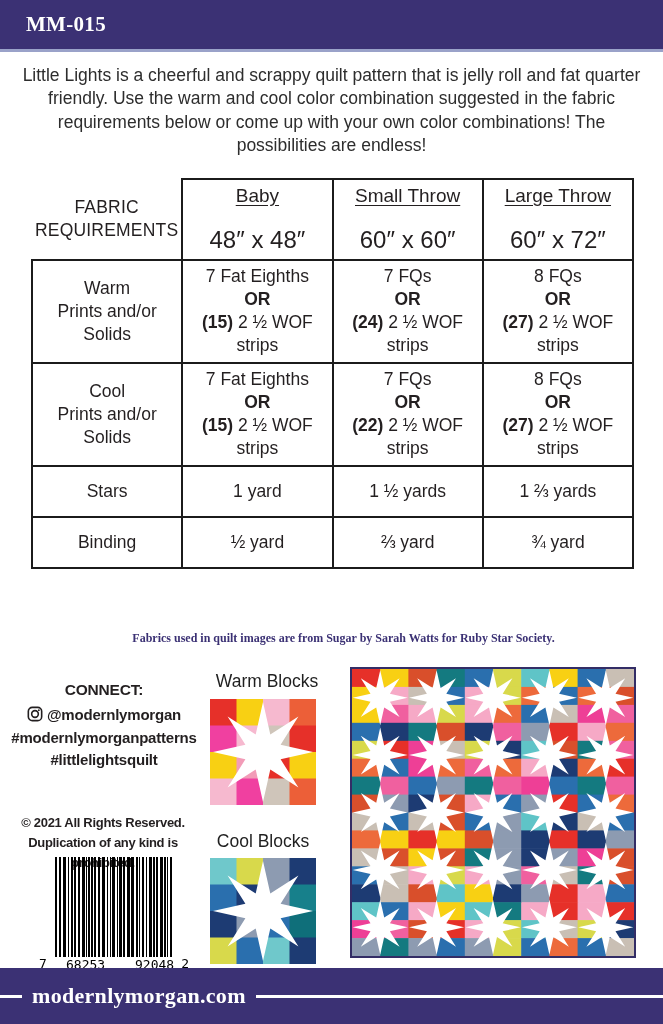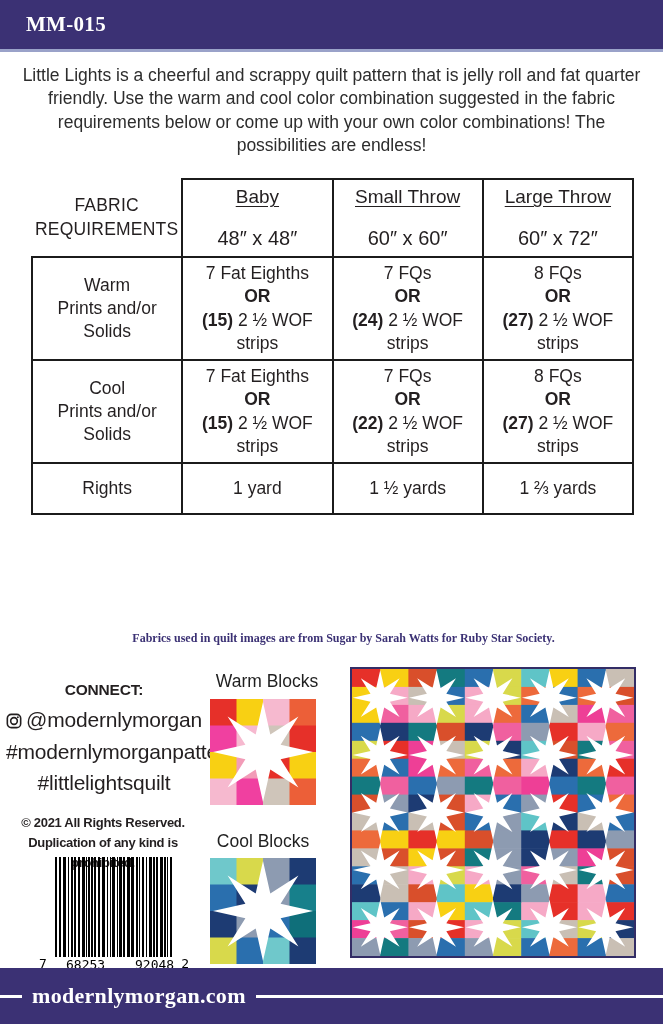--- a/index.html
+++ b/index.html
@@ -22,29 +22,29 @@
   }
   table.fabric th,table.fabric td{
     border:2.5px solid #1b1b1b;text-align:center;vertical-align:middle;
     font-weight:normal;font-size:17.5px;line-height:1.32;padding:3px 2px;
   }
   table.fabric tr.hdr{height:78px}
   table.fabric tr.r0,table.fabric tr.r1{height:103px}
   table.fabric tr.r2,table.fabric tr.r3,table.fabric tr.r4{height:51px}
   .corner-cell{border-top:none !important;border-left:none !important;font-size:19.5px;letter-spacing:.2px;}
   .colname{font-size:19px;text-decoration:underline;text-underline-offset:3px;}
-  .colsize{font-size:20px;margin-top:16px;}
+  .colsize{font-size:24px;margin-top:16px;}
   .rowlabel{font-size:18px;}
   .note{
     position:absolute;top:631px;left:0;width:663px;text-align:center;
     font-family:"Liberation Serif",serif;font-weight:bold;font-size:12px;color:var(--purple,#3b3174);margin-left:12px;
   }
   .connect{position:absolute;left:6px;top:681px;width:196px;text-align:center;letter-spacing:-.2px;}
   .connect .heading{font-weight:bold;font-size:15.5px;margin-bottom:5px;}
-  .connect .row{font-size:21px;line-height:1.5;}
+  .connect .row{font-size:15px;line-height:1.5;font-weight:bold;}
   .igicon{vertical-align:-2px;margin-right:4px;}
   .copyright{
     position:absolute;left:0;top:813px;width:206px;text-align:center;
     font-size:13px;font-weight:bold;line-height:1.55;letter-spacing:-.3px;
   }
   .barcode{position:absolute;left:38px;top:855px;width:152px;height:116px;}
   .bars{position:absolute;left:17px;right:15px;top:2px;bottom:14px;display:flex;align-items:stretch;}
   .bars div{background:#000;height:100%;}
   .bdigit{
     position:absolute;bottom:0;font-family:"DejaVu Sans Mono",monospace;font-size:13px;color:#000;
@@ -130,29 +130,41 @@
           <div>strips</div>
         </td>
         <td>
           <div>8 FQs</div>
           <div><b>OR</b></div>
           <div><b>(27)</b> 2 ½ WOF</div>
           <div>strips</div>
         </td>
       </tr>
       <tr class="r2">
-        <td class="rowlabel">Rights</td>
+        <td class="rowlabel">Stars</td>
         <td>
           <div>1 yard</div>
         </td>
         <td>
           <div>1 ½ yards</div>
         </td>
         <td>
           <div>1 ⅔ yards</div>
+        </td>
+      </tr>
+      <tr class="r4">
+        <td class="rowlabel">Binding</td>
+        <td>
+          <div>½ yard</div>
+        </td>
+        <td>
+          <div>⅔ yard</div>
+        </td>
+        <td>
+          <div>¾ yard</div>
         </td>
       </tr>
     </tbody>
   </table>
 
 <div class="note">Fabrics used in quilt images are from Sugar by Sarah Watts for Ruby Star Society.</div>
 
 <div class="connect">
   <div class="heading">CONNECT:</div>
   <div class="row">

